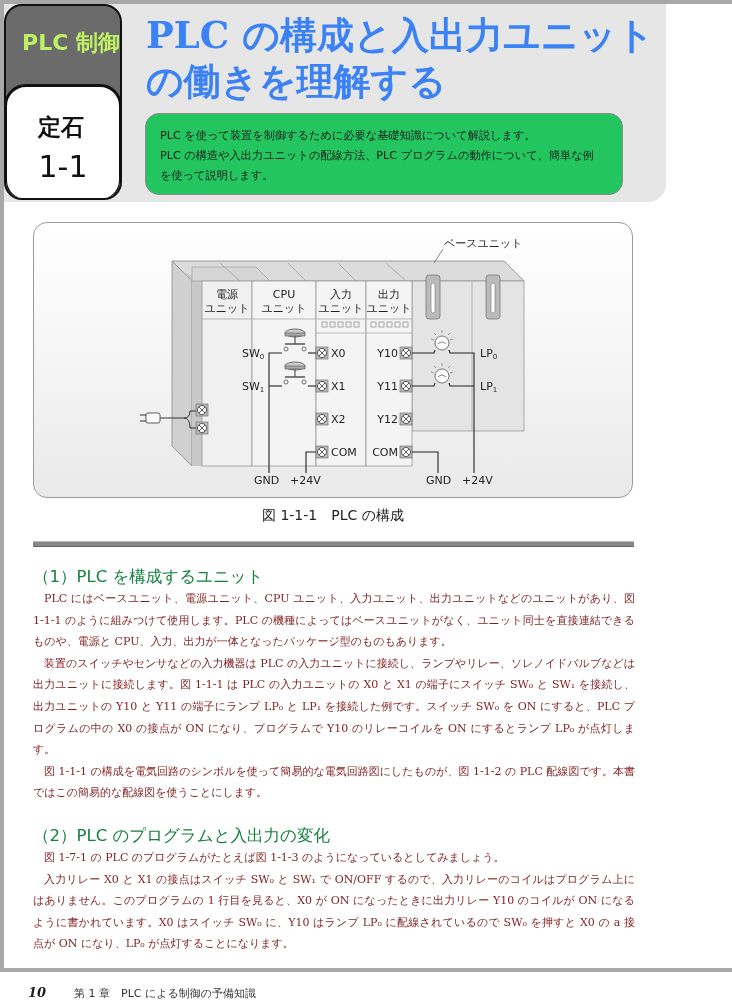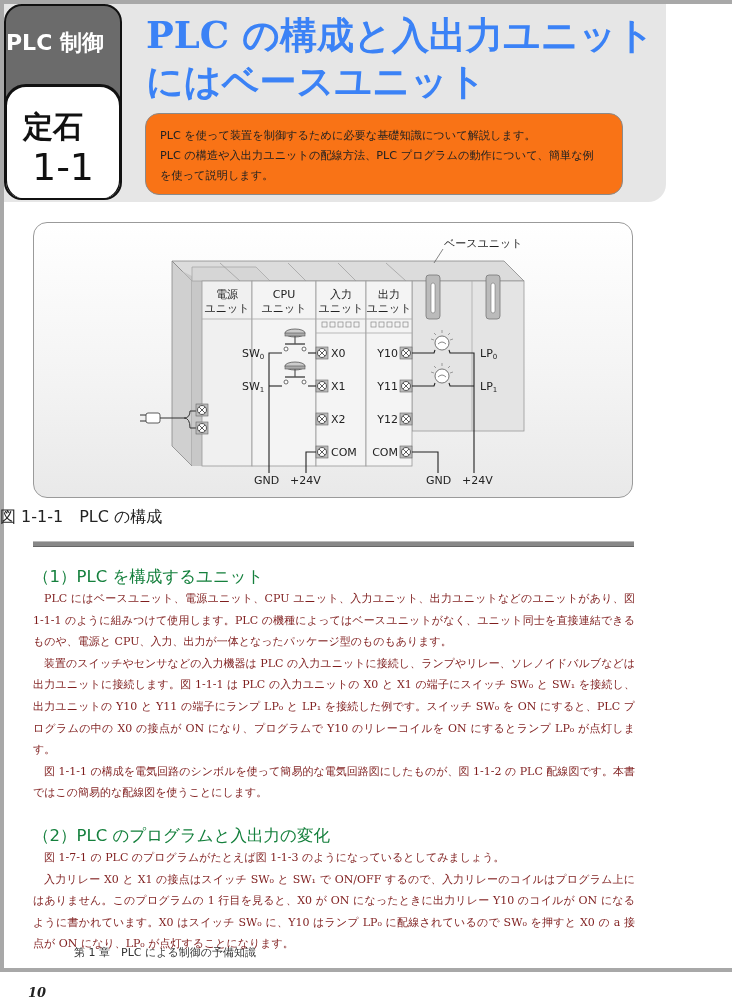--- a/index.html
+++ b/index.html
@@ -14,79 +14,79 @@
     
     .header-panel { position: absolute; left: 4px; top: 4px; width: 662px; height: 198px;
                     background: #e6e6e6; border-radius: 0 0 18px 0; }
     .header-panel::after { content: ""; position: absolute; right: 0; top: 0; width: 20px; height: 20px;
                     background: #e6e6e6; }
 
     
     .badge { position: absolute; left: 4px; top: 4px; width: 118px; height: 196px;
              background: #6b6b6b; border-radius: 18px 18px 18px 18px; border: 2px solid #111;
              box-sizing: border-box; overflow: hidden; }
-    .badge-category { position: absolute; left: 0; top: 22px; width: 114px; text-align: left;
-             color: #ffffff; font-size: 22px; font-weight: bold; letter-spacing: 0px; }
+    .badge-category { position: absolute; left: 0; top: 22px; width: 114px; text-align: right;
+             color: #bef264; font-size: 22px; font-weight: bold; letter-spacing: 0px; }
     .badge-inner { position: absolute; left: -2px; top: 78px; width: 118px; height: 118px;
              background: #fff; border: 3px solid #111; border-radius: 22px; box-sizing: border-box; }
-    .badge-label { position: absolute; left: 0; top: 24px; width: 92px; text-align: center;
-             font-size: 30px; font-weight: bold; line-height: 32px; }
+    .badge-label { position: absolute; left: 8px; top: 24px; width: 92px; text-align: center;
+             font-size: 23px; font-weight: bold; line-height: 32px; }
     .badge-number { position: absolute; left: 0; top: 62px; width: 112px; text-align: center;
-             font-size: 38px; line-height: 36px; }
+             font-size: 30px; line-height: 36px; }
 
     .title { position: absolute; left: 146px; top: 12px; width: 510px;
              font-family: "DejaVu Serif", serif; font-weight: bold; font-size: 37px;
              line-height: 46px; color: #3b82f6; letter-spacing: 0px; }
 
     .summary { position: absolute; left: 145px; top: 113px; width: 478px; height: 82px;
-               background: #f97316; border: 1px solid #8a8a8a; border-radius: 14px; box-sizing: border-box;
+               background: #22c55e; border: 1px solid #8a8a8a; border-radius: 14px; box-sizing: border-box;
                padding: 12px 14px; font-size: 11.2px; line-height: 20px; color: #222; }
 
     
     .figure-box { position: absolute; left: 33px; top: 222px; width: 600px; height: 276px;
                   border: 1px solid #9a9a9a; border-radius: 14px; box-sizing: border-box;
                   background: linear-gradient(180deg, #ffffff 0%, #f4f4f4 55%, #e9e9e9 100%); overflow: hidden; }
     .figure-box svg { position: absolute; left: 0; top: 0; }
     .fig-text { font-family: "DejaVu Sans", sans-serif; fill: #222; }
 
-    .caption { position: absolute; left: 0; top: 507px; width: 666px; text-align: left;
-               font-size: 16px; color: #222; }
+    .caption { position: absolute; left: 0; top: 507px; width: 666px; text-align: center;
+               font-size: 14px; color: #222; }
 
     .divider { position: absolute; left: 33px; top: 541px; width: 601px; height: 6px;
                background: #888; border-top: 1px solid #bbb; border-bottom: 1px solid #666; box-sizing: border-box; }
 
     .section-heading { position: absolute; left: 33px; font-size: 16.5px; color: #15803d; }
     .para { position: absolute; left: 33px; width: 602px; font-family: "DejaVu Serif", serif;
             font-size: 11px; line-height: 21.6px; color: #7f1d1d; text-align: justify; }
     .para p { margin: 0; text-indent: 1em; }
 
     .footer-page { position: absolute; left: 28px; top: 985px; font-family: "DejaVu Serif", serif;
                    font-style: italic; font-weight: bold; font-size: 13px; color: #222; }
-    .footer-chapter { position: absolute; left: 74px; top: 945px; font-size: 11px; color: #333; }
+    .footer-chapter { position: absolute; left: 74px; top: 986px; font-size: 11px; color: #333; }
   </style>
 </head>
 <body>
 
 <div class="frame-top"></div>
 <div class="frame-left"></div>
 <div class="frame-bottom"></div>
 
 <div class="header-panel"></div>
 
 <div class="badge">
   <div class="badge-category">PLC 制御</div>
   <div class="badge-inner">
     <div class="badge-label">定石</div>
     <div class="badge-number">1-1</div>
   </div>
 </div>
 
 <div class="title">
   <div>PLC の構成と入出力ユニット</div>
-  <div>にはベースユニット</div>
+  <div>の働きを理解する</div>
 </div>
 
 <div class="summary">
   <div>PLC を使って装置を制御するために必要な基礎知識について解説します。</div>
   <div>PLC の構造や入出力ユニットの配線方法、PLC プログラムの動作について、簡単な例</div>
   <div>を使って説明します。</div>
 </div>
 
 <div class="figure-box">
   <svg width="600" height="276" viewBox="0 0 600 276">

